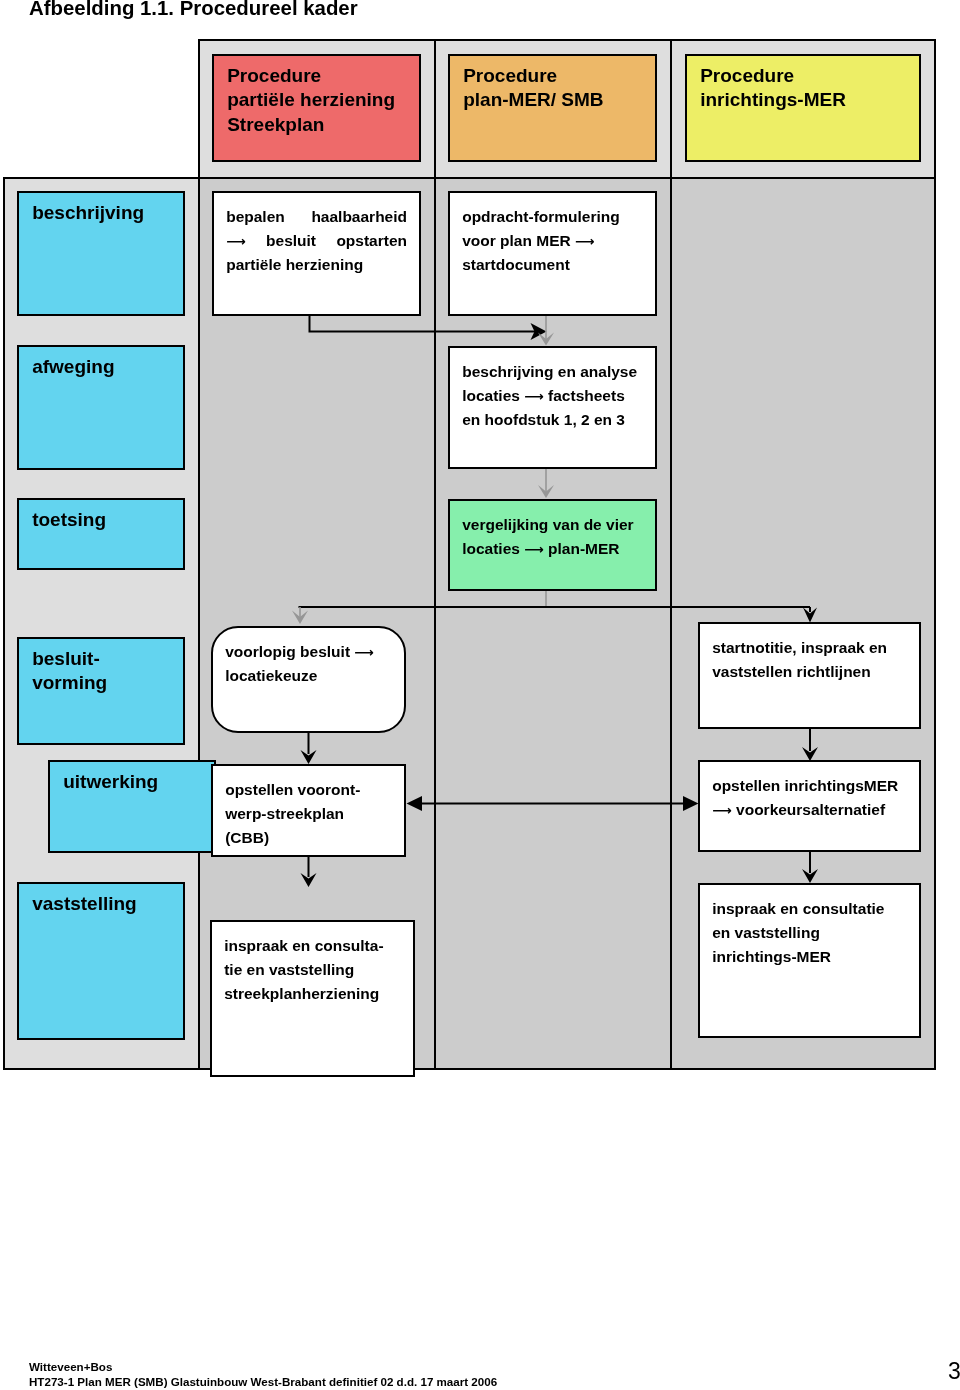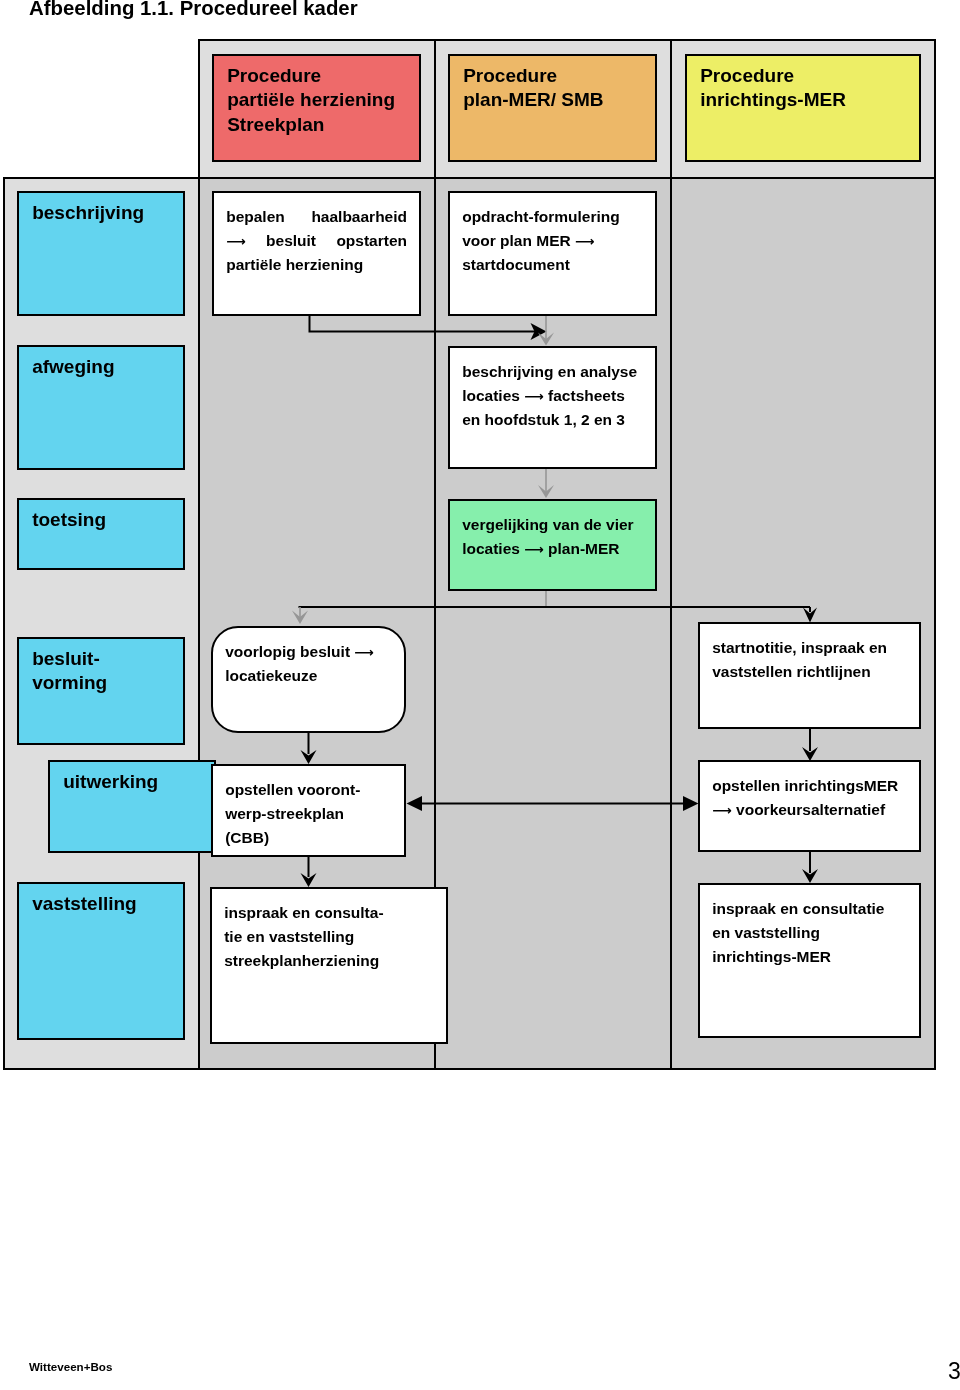--- a/index.html
+++ b/index.html
@@ -59,21 +59,21 @@
   .arr{font-family:"DejaVu Sans", sans-serif;font-weight:bold;font-size:0.88em;}
 
   #box-bepalen                 {left:212px;top:191px;width:209px;height:125px;}
   #box-opdracht                {left:448px;top:191px;width:209px;height:125px;}
   #box-beschrijving            {left:448px;top:346px;width:209px;height:123px;}
   #box-vergelijking            {left:448px;top:499px;width:209px;height:92px;}
   #box-voorlopig               {left:211px;top:626px;width:195px;height:107px;border-radius:27px;}
   #box-startnotitie            {left:698px;top:622px;width:223px;height:107px;}
   #box-opstellen-voorontwerp   {left:211px;top:764px;width:195px;height:93px;}
   #box-opstellen-inrichtingsmer{left:698px;top:760px;width:223px;height:92px;}
-  #box-inspraak-streekplan     {left:210px;top:887px;width:238px;height:157px;}
+  #box-inspraak-streekplan     {left:210px;top:920px;width:205px;height:157px;}
   #box-inspraak-inrichtingsmer {left:698px;top:883px;width:223px;height:155px;}
 
   
   svg.ov{position:absolute;left:0;top:0;width:960px;height:1390px;overflow:visible;}
 
   
   .footer{position:absolute;left:29px;font-size:11.6px;font-weight:bold;line-height:13px;
           white-space:nowrap;}
   #footer-company{top:1360px;}
   #footer-document{top:1374.5px;}
@@ -241,15 +241,16 @@
 
       <path d="M308.5 856 L308.5 877" fill="none" stroke="#000" stroke-width="2"></path>
       <path d="M308.5 887 L300.5 873 L308.5 878.5 L316.5 873 Z" fill="#000"></path>
 
       <path d="M810 852 L810 873" fill="none" stroke="#000" stroke-width="2"></path>
       <path d="M810 883 L802 869 L810 874.5 L818 869 Z" fill="#000"></path>
     </g>
   </svg>
 
   <div class="footer" id="footer-company">Witteveen+Bos</div>
+  <div class="footer" id="footer-document">HT273-1 Plan MER (SMB) Glastuinbouw West-Brabant definitief 02 d.d. 17 maart 2006</div>
   <div class="pageno">3</div>
 
 </div>
 
 </body></html>

